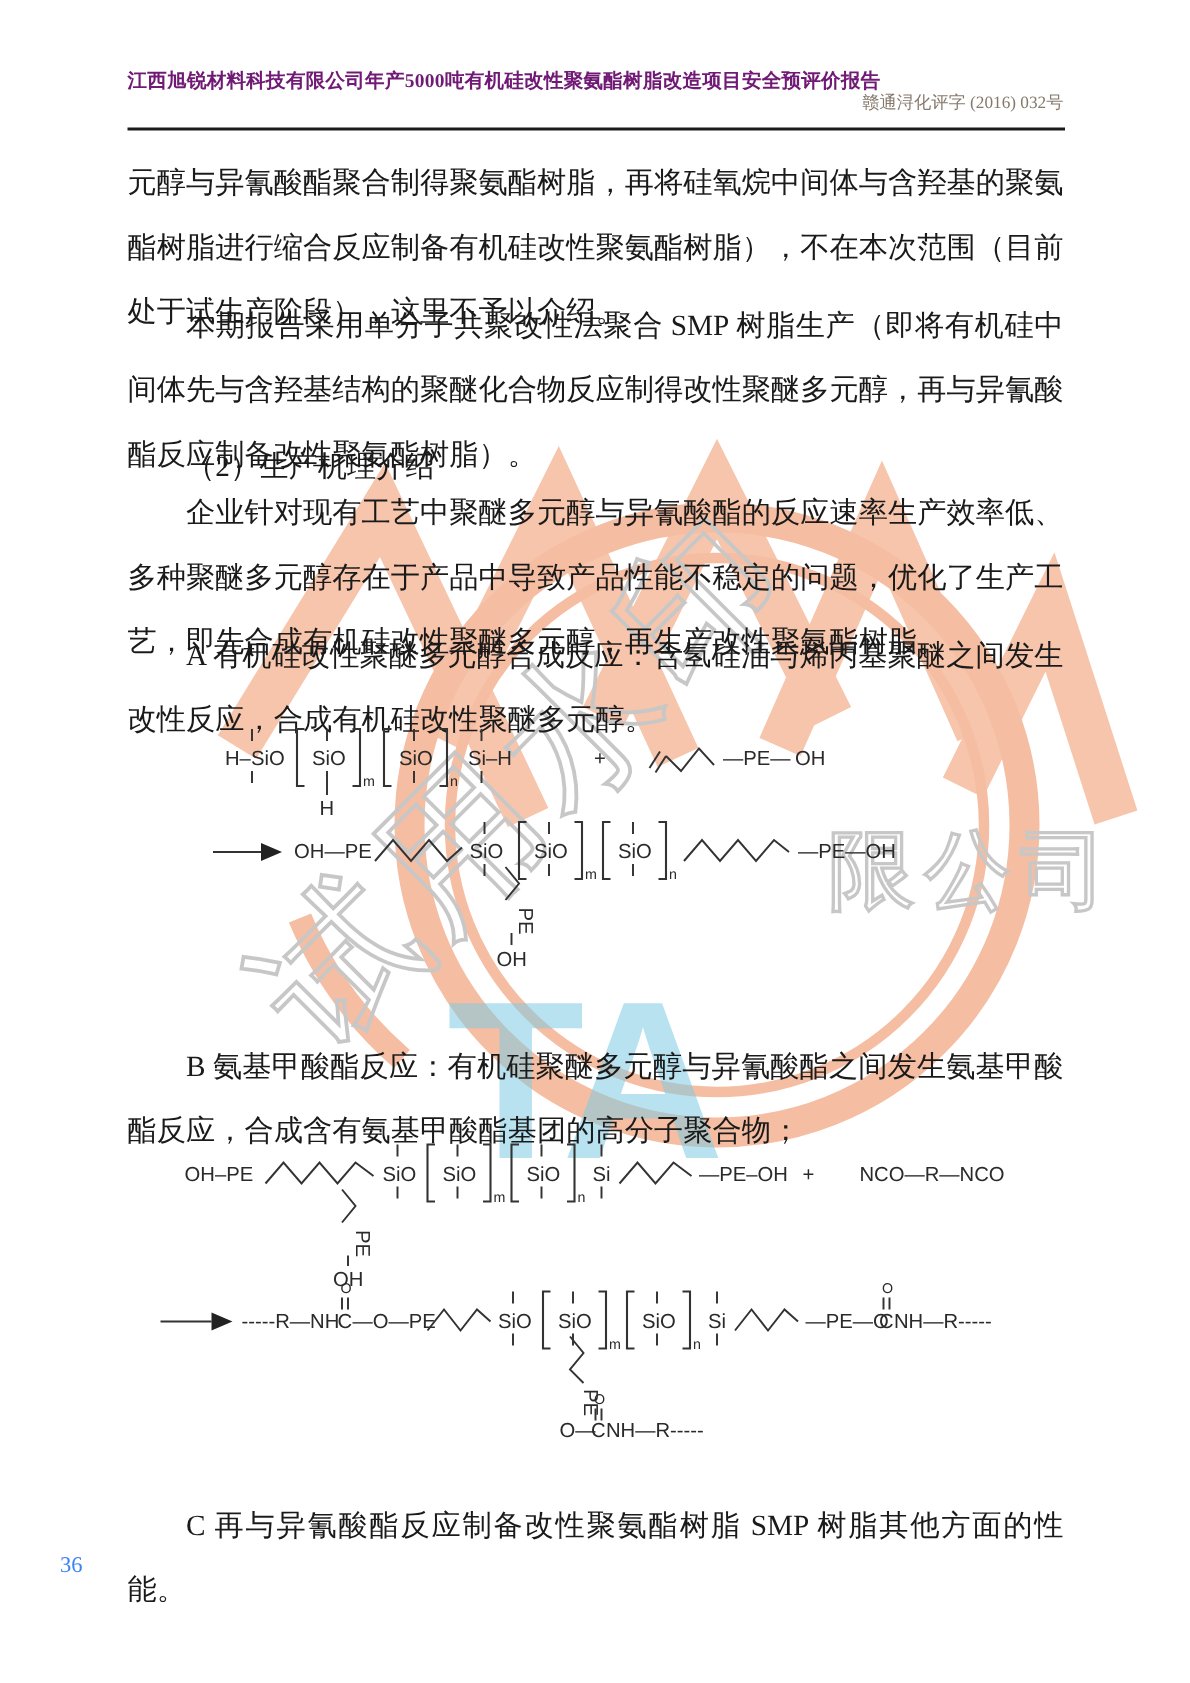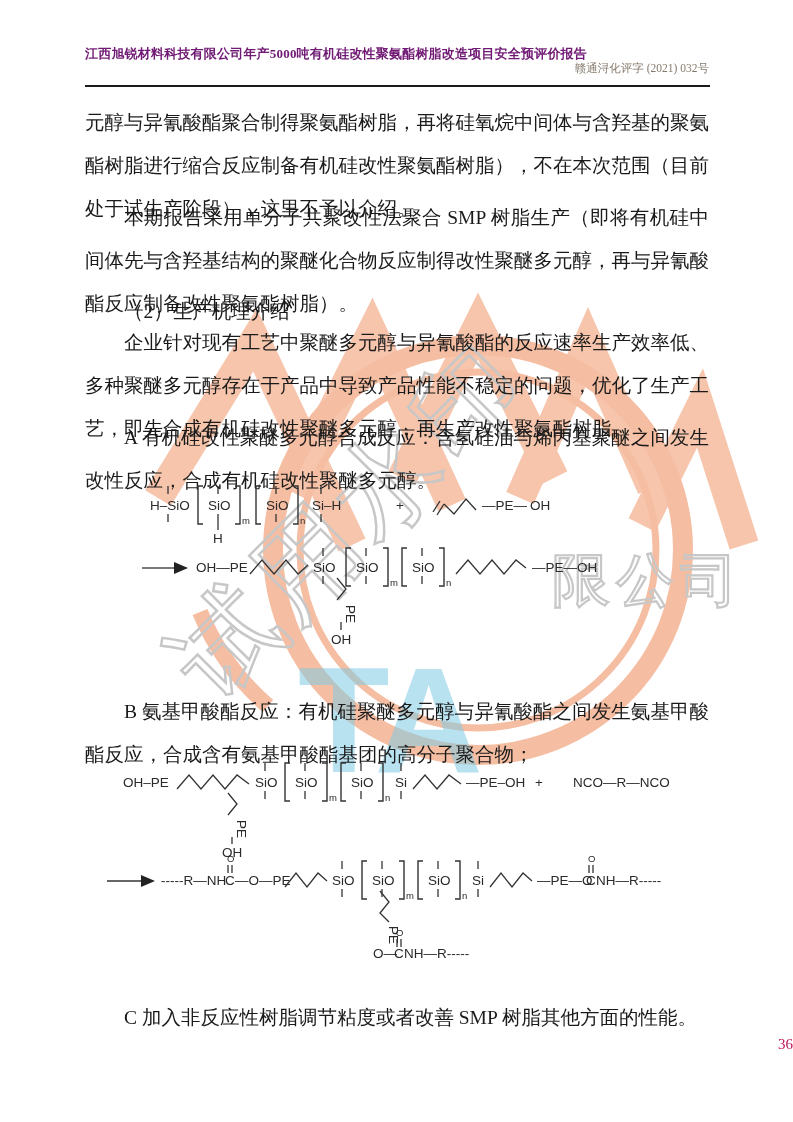--- a/index.html
+++ b/index.html
@@ -31,22 +31,22 @@
   
   .diagram { position:absolute; z-index:2; }
   .fm { font-family:"Liberation Sans","DejaVu Sans",sans-serif; font-size:13.5px; fill:#2a2a2a; }
   .fs { font-family:"Liberation Sans","DejaVu Sans",sans-serif; font-size:9.5px; fill:#2a2a2a; }
   .bond { stroke:#333; stroke-width:1.3; fill:none; }
   .brk  { stroke:#333; stroke-width:1.4; fill:none; }
   
   .wm { position:absolute; left:0; top:0; z-index:1; }
   
   .footer {
-    position:absolute; left:0; right:0; top:1036px; text-align:right;
-    font-size:15px; color:#be185d; z-index:2;
+    position:absolute; left:0; right:0; top:1036px; text-align:left;
+    font-size:15px; color:#3b82f6; z-index:2;padding-left:40px;
   }
 </style>
 </head>
 <body>
 
 <div class="page">
 
   <svg class="wm" width="793" height="1122" viewBox="0 0 793 1122">
 
     <g stroke="#f6c2a8" stroke-width="30" fill="none" opacity="0.95">
@@ -64,21 +64,21 @@
     </g>
 
     <text transform="translate(215,705) rotate(-45)" font-family="Liberation Sans, sans-serif" font-size="105" letter-spacing="8" fill="none" stroke="#c7c7c7" stroke-width="2.5">试用水印</text>
 
     <text x="552" y="600" font-family="Liberation Sans, sans-serif" font-size="58" letter-spacing="6" fill="none" stroke="#c7c7c7" stroke-width="2.2">限公司</text>
 
     <text x="298" y="772" font-family="Liberation Sans, sans-serif" font-size="150" font-weight="bold" letter-spacing="-4" fill="rgba(127,203,228,0.55)">TA</text>
   </svg>
 
   <div class="hdr-left">江西旭锐材料科技有限公司年产5000吨有机硅改性聚氨酯树脂改造项目安全预评价报告</div>
-  <div class="hdr-right">赣通浔化评字 (2021) 032号</div>
+  <div class="hdr-right">赣通浔化评字 (2016) 032号</div>
   <div class="hdr-rule"></div>
 
   <p class="para" style="top:101px">元醇与异氰酸酯聚合制得聚氨酯树脂，再将硅氧烷中间体与含羟基的聚氨酯树脂进行缩合反应制备有机硅改性聚氨酯树脂），不在本次范围（目前处于试生产阶段），这里不予以介绍。</p>
   <p class="para indent" style="top:196px">本期报告采用单分子共聚改性法聚合 SMP 树脂生产（即将有机硅中间体先与含羟基结构的聚醚化合物反应制得改性聚醚多元醇，再与异氰酸酯反应制备改性聚氨酯树脂）。</p>
   <p class="para indent" style="top:290px">（2）生产机理介绍</p>
   <p class="para indent" style="top:321px">企业针对现有工艺中聚醚多元醇与异氰酸酯的反应速率生产效率低、多种聚醚多元醇存在于产品中导致产品性能不稳定的问题，优化了生产工艺，即先合成有机硅改性聚醚多元醇，再生产改性聚氨酯树脂。</p>
   <p class="para indent" style="top:416px">A 有机硅改性聚醚多元醇合成反应：含氢硅油与烯丙基聚醚之间发生改性反应，合成有机硅改性聚醚多元醇。</p>
 
   <svg class="diagram" style="left:140px; top:472px;" width="500" height="195" viewBox="0 0 500 195">
 
@@ -208,17 +208,17 @@
     <polyline class="bond" points="285,141 294,152 285,163 294,172"></polyline>
     <text class="fm" font-size="12" transform="translate(294,176) rotate(90)">PE</text>
     <text class="fm" x="278" y="208">O—</text>
     <text class="fs" x="301" y="186">O</text>
     <line class="bond" x1="302" y1="189" x2="302" y2="197"></line>
       <line class="bond" x1="306" y1="189" x2="306" y2="197"></line>
     <text class="fm" x="299" y="208">C</text>
     <text class="fm" x="309" y="208">NH—R-----</text>
   </svg>
 
-  <p class="para indent" style="top:996px">C 加入非反应性树脂调节粘度或者改善 SMP 树脂其他方面的性能。</p>
+  <p class="para indent" style="top:996px">C 再与异氰酸酯反应制备改性聚氨酯树脂 SMP 树脂其他方面的性能。</p>
 
   <div class="footer">36</div>
 
 </div>
 
 </body></html>

